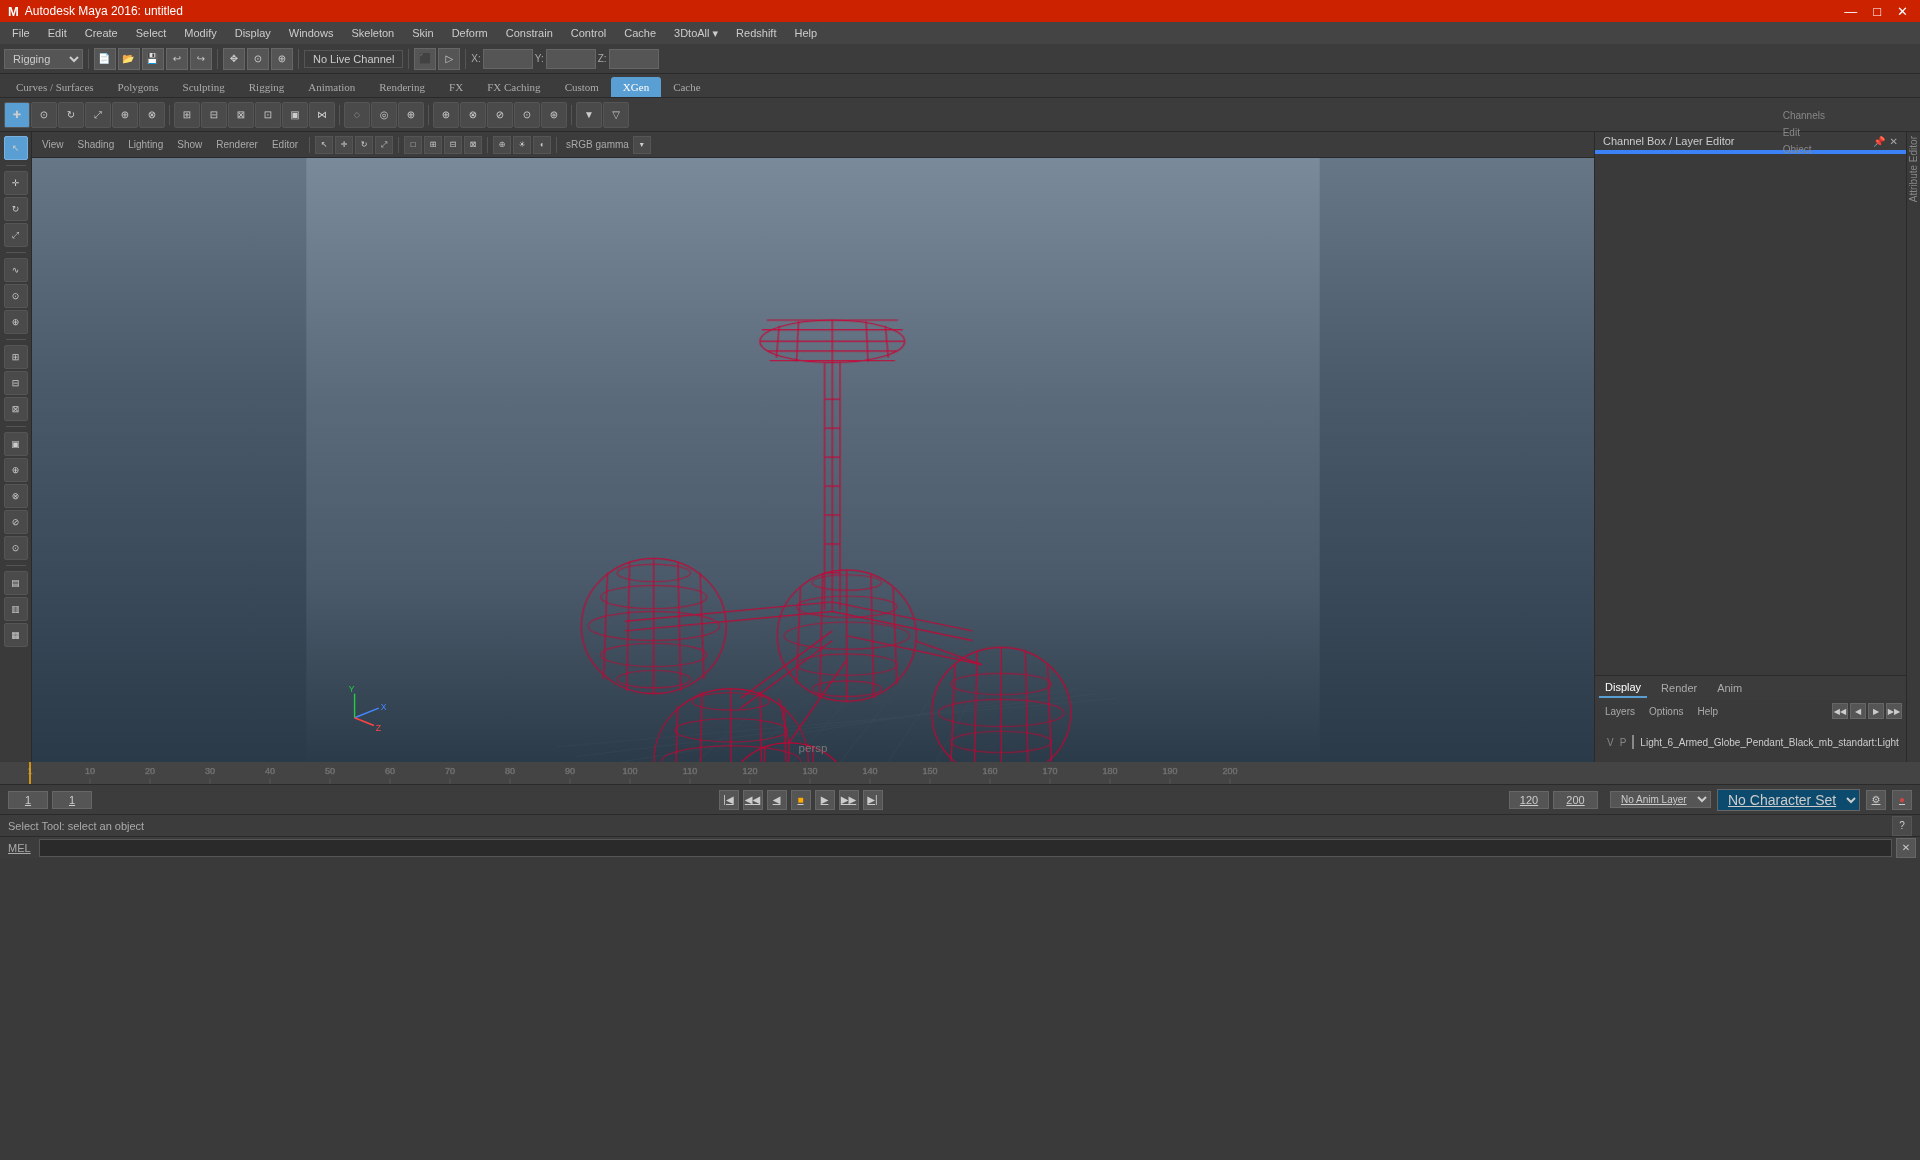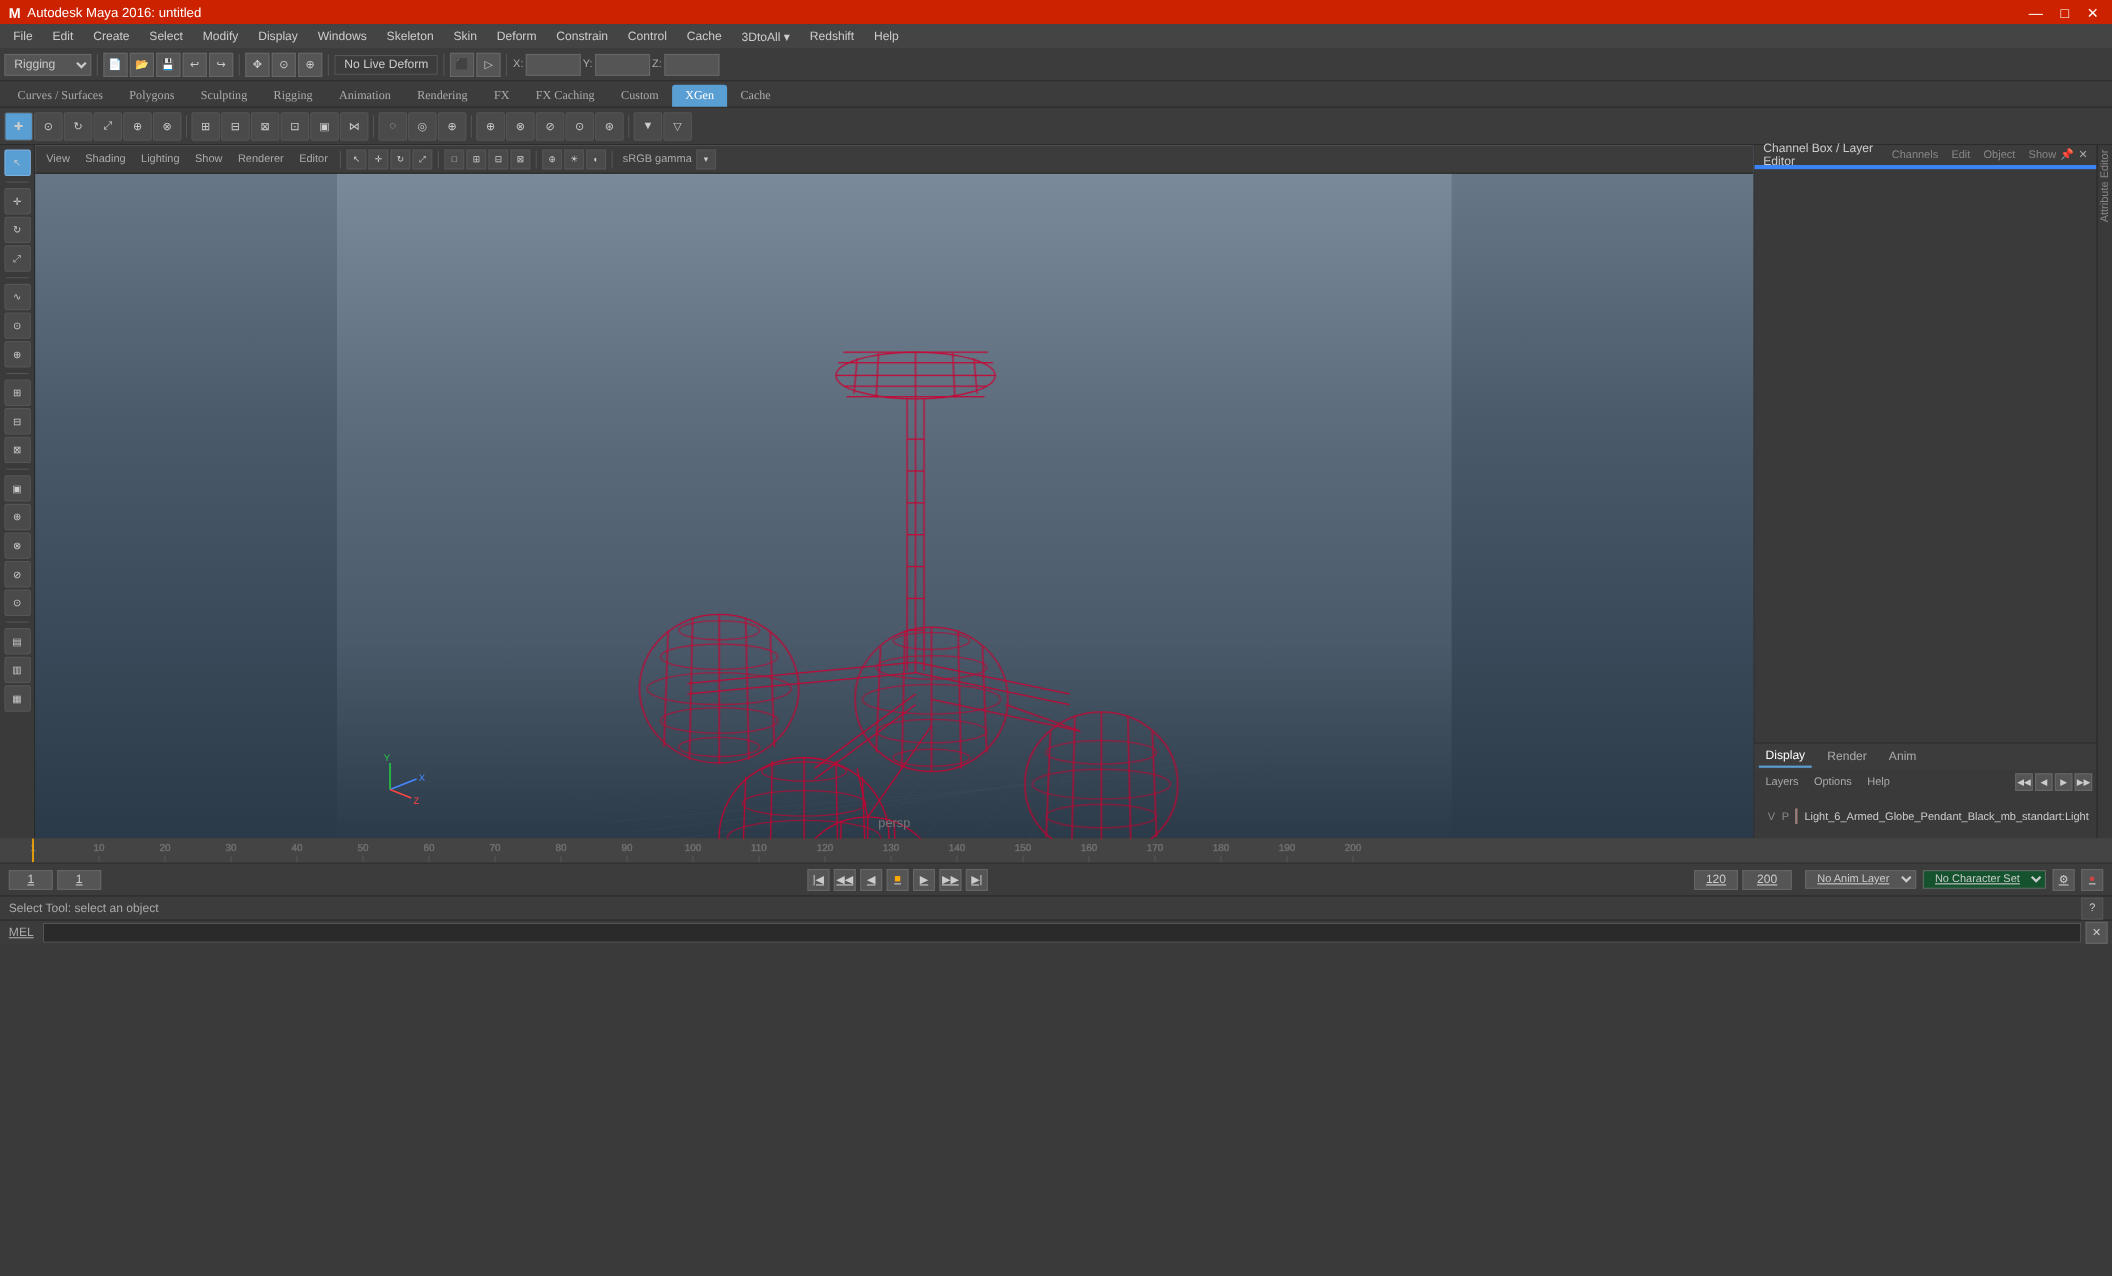--- a/index.html
+++ b/index.html
@@ -245,20 +245,21 @@
       padding: 0 8px;
       border-bottom: 4px solid #3b82f6;
     }
     #right-panel-title {
       font-size: 11px;
       color: #cccccc;
     }
     #right-panel-tabs {
       display: flex;
       gap: 4px;
+      flex-direction: column;
     }
     .rp-tab {
       font-size: 10px;
       color: #888888;
       cursor: pointer;
       padding: 1px 4px;
     }
     #channels-area {
       flex: 1;
       background: #3a3a3a;
@@ -474,24 +475,24 @@
 
     .no-anim-layer {
       background: #555555;
       border: 1px solid #666666;
       color: #cccccc;
       font-size: 10px;
       padding: 1px 6px;
       cursor: pointer;
     }
     .no-char-set {
-      background: #14532d;
+      background: #0c4a6e;
       border: 1px solid #666666;
       color: #cccccc;
-      font-size: 10px;
+      font-size: 14px;
       padding: 1px 6px;
       cursor: pointer;
     }
   </style>
 </head>
 <body>
 
 <div id="title-bar">
   <div id="title-bar-left">
     <span style="font-weight:bold;font-size:13px;">M</span>
@@ -534,21 +535,21 @@
   <button class="toolbar-btn">📄</button>
   <button class="toolbar-btn">📂</button>
   <button class="toolbar-btn">💾</button>
   <button class="toolbar-btn">↩</button>
   <button class="toolbar-btn">↪</button>
   <div class="toolbar-separator"></div>
   <button class="toolbar-btn">✥</button>
   <button class="toolbar-btn">⊙</button>
   <button class="toolbar-btn">⊕</button>
   <div class="toolbar-separator"></div>
-  <span class="live-surface-label">No Live Deform</span>
+  <span class="live-surface-label">No Live Channel</span>
   <div class="toolbar-separator"></div>
   <button class="toolbar-btn">⬛</button>
   <button class="toolbar-btn">▷</button>
   <div class="toolbar-separator"></div>
   <span style="font-size:10px;color:#aaa;">X:</span>
   <input class="toolbar-num-field" type="text" value="" style="">
   <span style="font-size:10px;color:#aaa;">Y:</span>
   <input class="toolbar-num-field" type="text" value="" style="">
   <span style="font-size:10px;color:#aaa;">Z:</span>
   <input class="toolbar-num-field" type="text" value="" style="">

